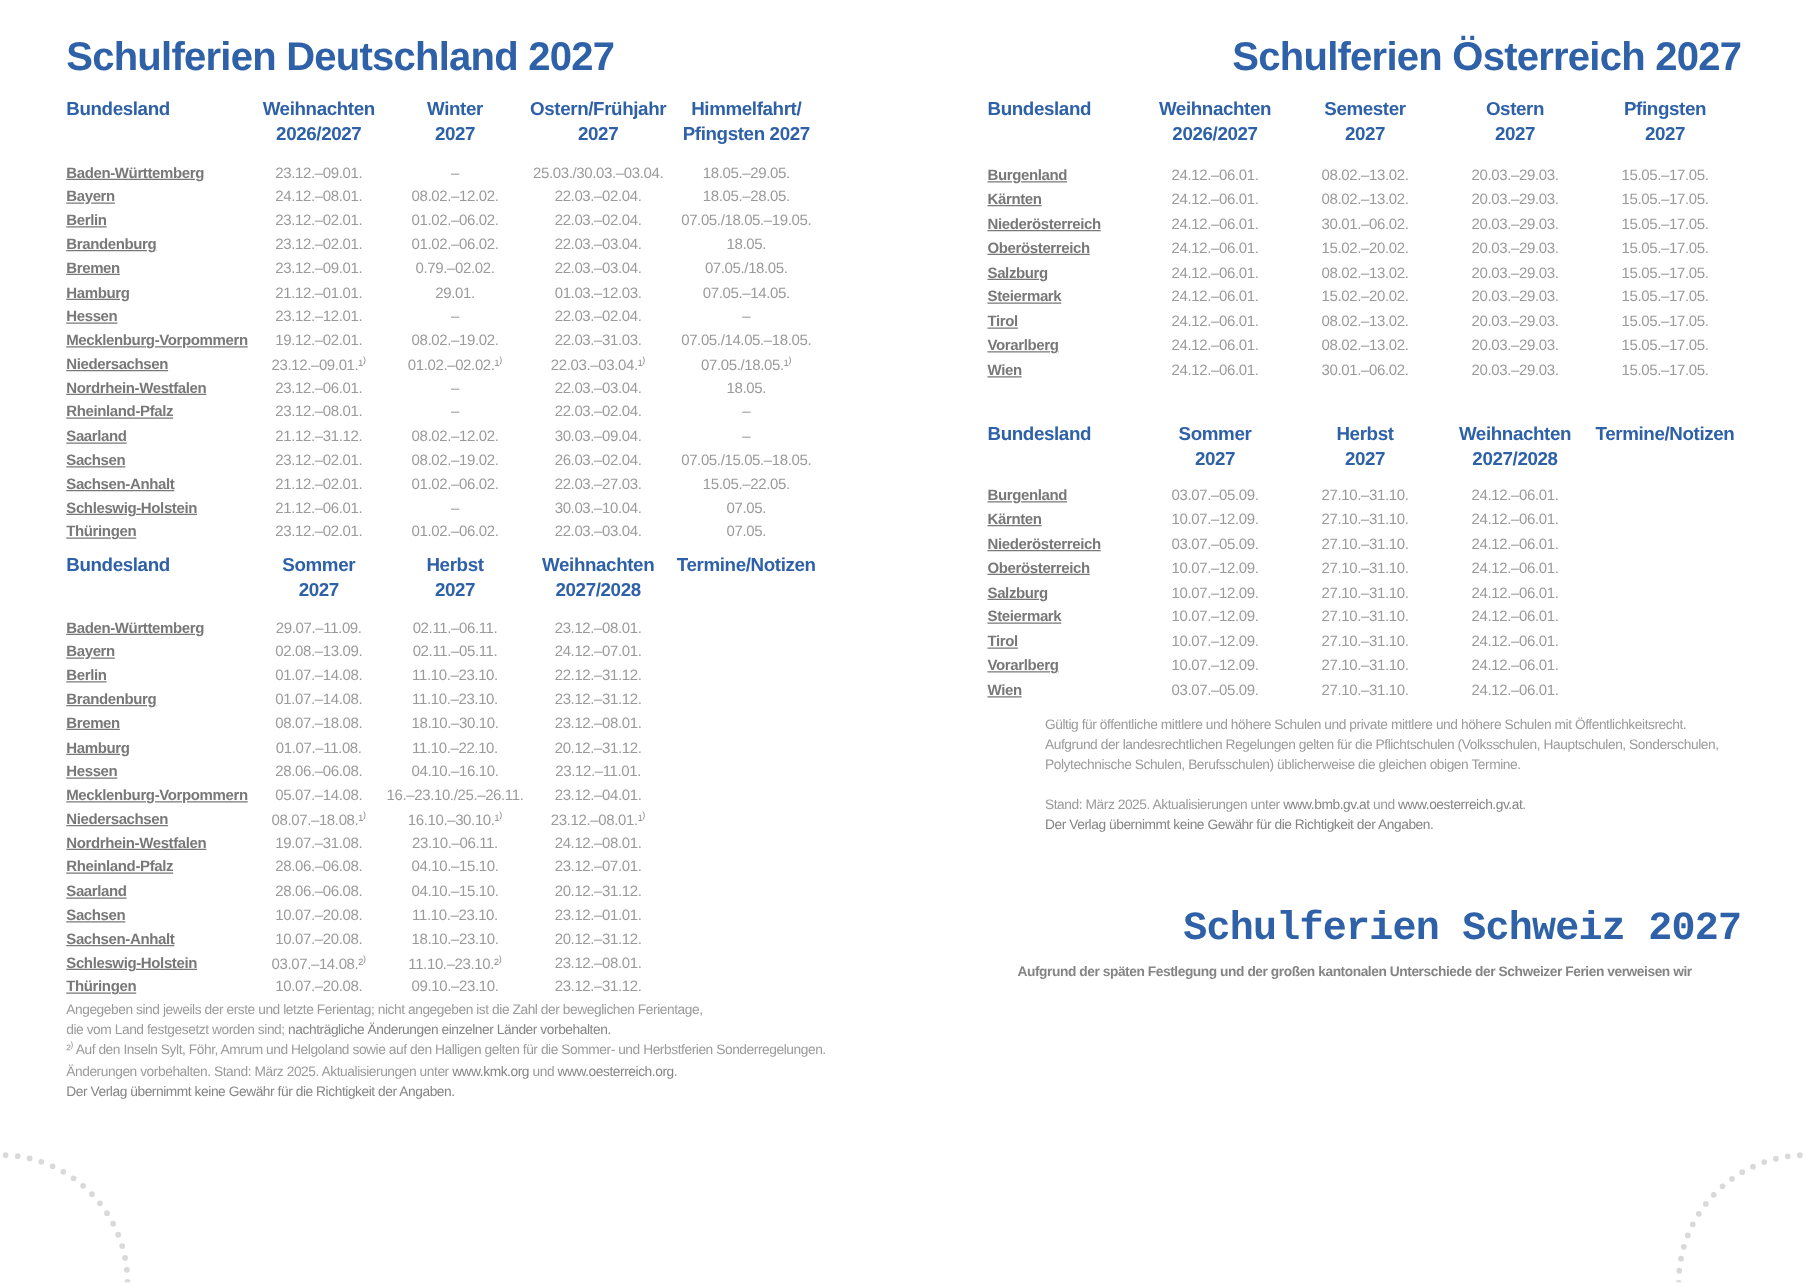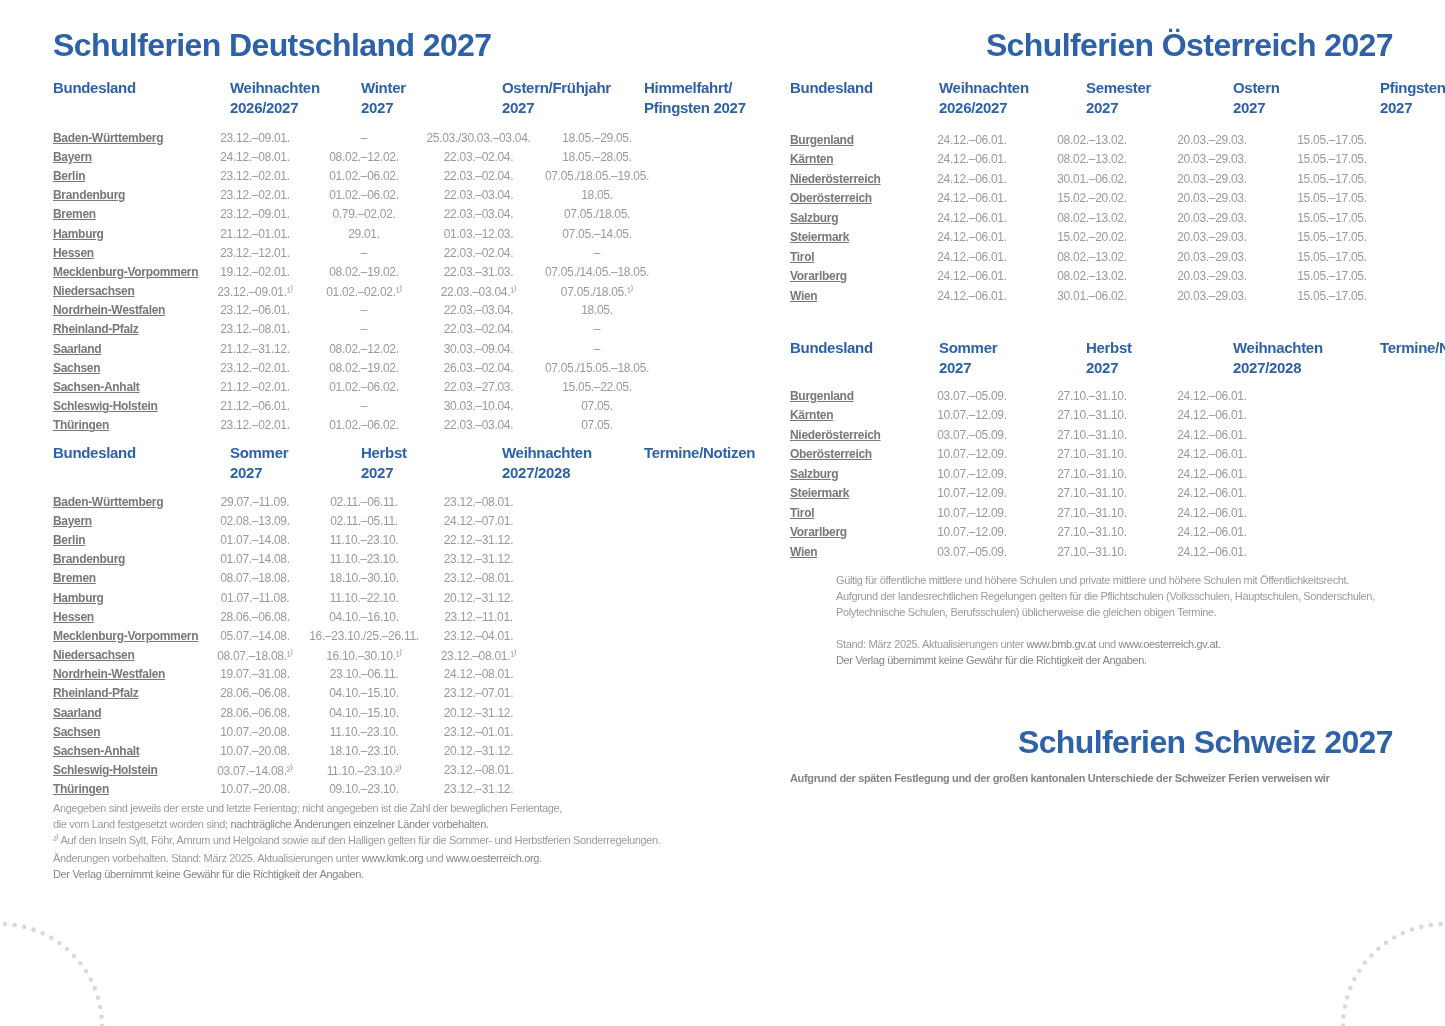--- a/index.html
+++ b/index.html
@@ -16,42 +16,42 @@
     font-family:"Liberation Sans", sans-serif;
   }
   .abs{position:absolute;}
   .page-title{
     font-size:32px;font-weight:bold;color:var(--accent-blue);
     letter-spacing:-0.6px;white-space:nowrap;
   }
   .right-align{text-align:right;}
   .thead{
     display:grid;font-weight:bold;color:var(--accent-blue);
-    font-size:15px;line-height:20px;letter-spacing:-0.3px;gap:27px;
+    font-size:15px;line-height:20px;letter-spacing:-0.3px;
   }
-  .thead .hc{}
+  .thead .hc{text-align:center;}
   .thead .hc.first{text-align:left;}
   .hl{display:block;white-space:nowrap;}
   .cols-de{grid-template-columns:150px 104px 114px 115px 122px;}
   .cols-at{grid-template-columns:122px 120px 120px 120px 120px;}
   .trow{display:grid;align-items:center;font-size:12px;letter-spacing:-0.3px;white-space:nowrap;}
   .rh-de .trow{height:19.2px;}
   .rh-at .trow{height:19.5px;}
   .cell-state{color:var(--state-gray);font-weight:bold;text-align:left;text-decoration:underline;}
   .cell-date{color:var(--date-gray);text-align:center;}
   .notes{font-size:11px;line-height:16px;color:var(--note-gray);letter-spacing:-0.35px;}
   .notes p{white-space:nowrap;}
   .notes .b{font-weight:normal;color:var(--note-dark);}
   .notes .gap-sm{margin-top:2px;}
   .notes .gap-md{margin-top:16px;}
   .swiss-text{
     font-size:11px;line-height:17px;font-weight:bold;color:var(--note-dark);
     letter-spacing:-0.35px;
   }
-  .swiss-text p{white-space:nowrap;}
+  .swiss-text p{white-space:nowrap;margin-left:24px;}
   .arc{position:absolute;bottom:0;}
   .arc.left{left:0;}
   .arc.right{right:0;}
 </style>
 </head>
 <body>
 
 <h1 class="page-title abs" style="left:53px;top:27px;">Schulferien Deutschland 2027</h1>
 
 <div class="thead cols-de abs" style="left:53px;top:78px;width:605px;">
@@ -571,21 +571,21 @@
   </div>
 
 <div class="notes abs" style="left:836px;top:572px;width:640px;">
   <p>Gültig für öffentliche mittlere und höhere Schulen und private mittlere und höhere Schulen mit Öffentlichkeitsrecht.</p>
   <p>Aufgrund der landesrechtlichen Regelungen gelten für die Pflichtschulen (Volksschulen, Hauptschulen, Sonderschulen,</p>
   <p>Polytechnische Schulen, Berufsschulen) üblicherweise die gleichen obigen Termine.</p>
   <p class="gap-md"><span>Stand: März 2025. Aktualisierungen unter </span><span class="b">www.bmb.gv.at</span><span> und </span><span class="b">www.oesterreich.gv.at</span><span>.</span></p>
   <p class="b">Der Verlag übernimmt keine Gewähr für die Richtigkeit der Angaben.</p>
 </div>
 
-<div class="abs right-align" style="left:790px;top:724px;width:603px;">
+<div class="abs right-align" style="left:790px;top:724px;width:603px;font-family:Liberation Mono, monospace;">
   <h2 class="page-title" style="position:static;">Schulferien Schweiz 2027</h2>
 </div>
 
 <div class="swiss-text abs" style="left:790px;top:770px;width:620px;">
   <p>Aufgrund der späten Festlegung und der großen kantonalen Unterschiede der Schweizer Ferien verweisen wir</p>
 </div>
 
 <svg class="arc left" width="118" height="118">
   <circle cx="0" cy="118" r="102" fill="none" stroke="#d9d9d9" stroke-width="4.6" stroke-dasharray="0 9.7" stroke-linecap="round"></circle>
 </svg>

